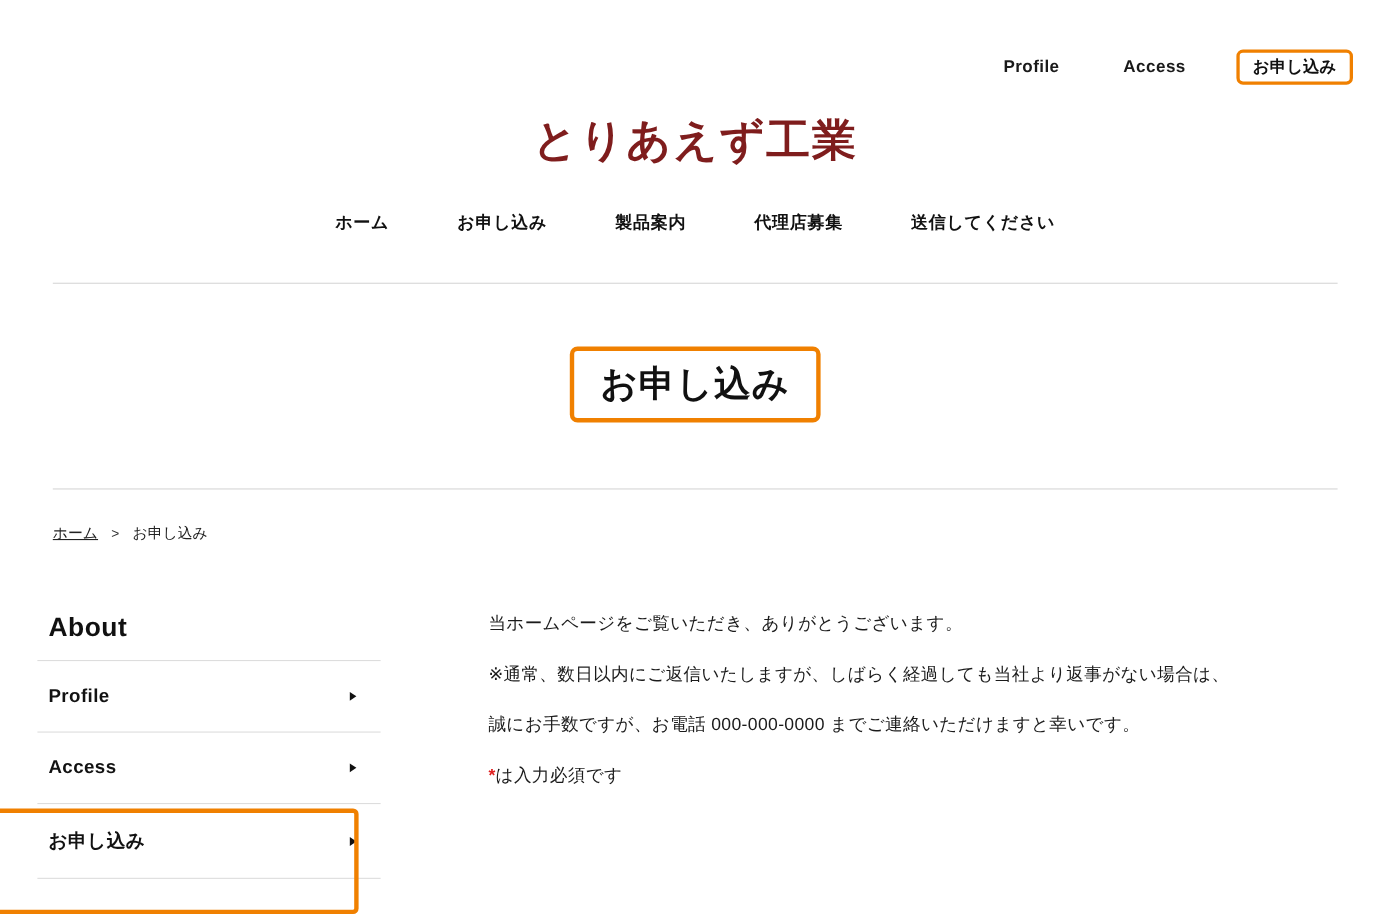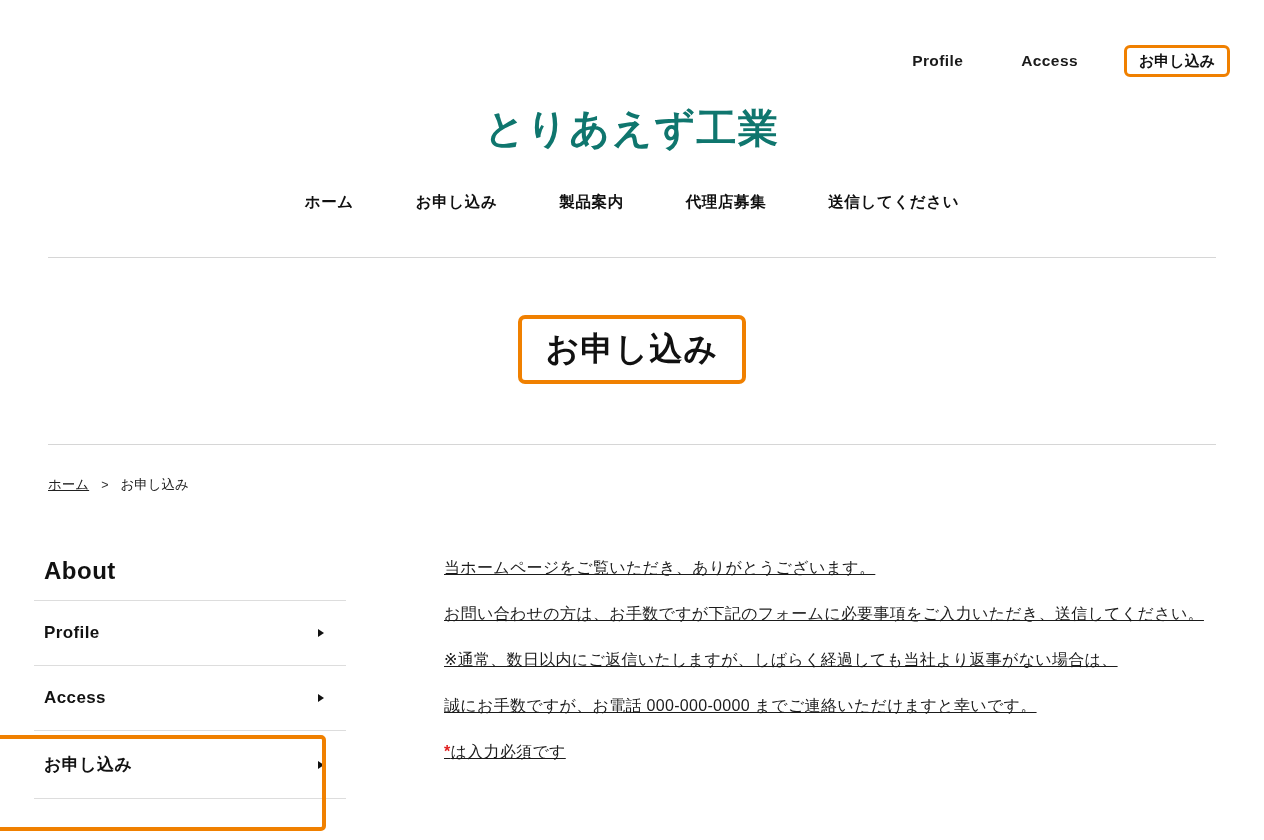--- a/index.html
+++ b/index.html
@@ -61,21 +61,21 @@
   
   .site-title {
     position: absolute;
     top: 72px;
     left: 0;
     width: 1264px;
     text-align: center;
     font-size: 40px;
     font-weight: bold;
     letter-spacing: 1.5px;
-    color: #0f766e;
+    color: #7f1d1d;
     line-height: 1.2;
   }
 
   
   .global-nav {
     position: absolute;
     top: 160px;
     left: 0;
     width: 1264px;
     display: flex;
@@ -214,21 +214,20 @@
     top: 528px;
     left: 444px;
     width: 780px;
   }
   .para {
     font-size: 16px;
     color: #1b1b1b;
     line-height: 1;
     letter-spacing: 0.3px;
     white-space: nowrap;
-    text-decoration: underline;
   }
   .p-line { margin-bottom: 30px; }
   .p-gap { margin-bottom: 67px; }
   .req-mark {
     color: #e02020;
     font-size: 16px;
     font-weight: bold;
     vertical-align: top;
   }
 </style>
@@ -288,21 +287,20 @@
       <span class="side-item-label">お申し込み</span>
       <span class="side-arrow"></span>
     </div>
     <div class="side-rule"></div>
   </aside>
 
   <div class="sidebar-highlight"></div>
 
   <main class="main">
     <div class="para p-line">当ホームページをご覧いただき、ありがとうございます。</div>
-    <div class="para p-line">お問い合わせの方は、お手数ですが下記のフォームに必要事項をご入力いただき、送信してください。</div>
     <div class="para p-line">※通常、数日以内にご返信いたしますが、しばらく経過しても当社より返事がない場合は、</div>
     <div class="para p-line">誠にお手数ですが、お電話 000-000-0000 までご連絡いただけますと幸いです。</div>
     <div class="para">
       <span class="req-mark">*</span><span>は入力必須です</span>
     </div>
   </main>
 
 </div>
 
 </body></html>

